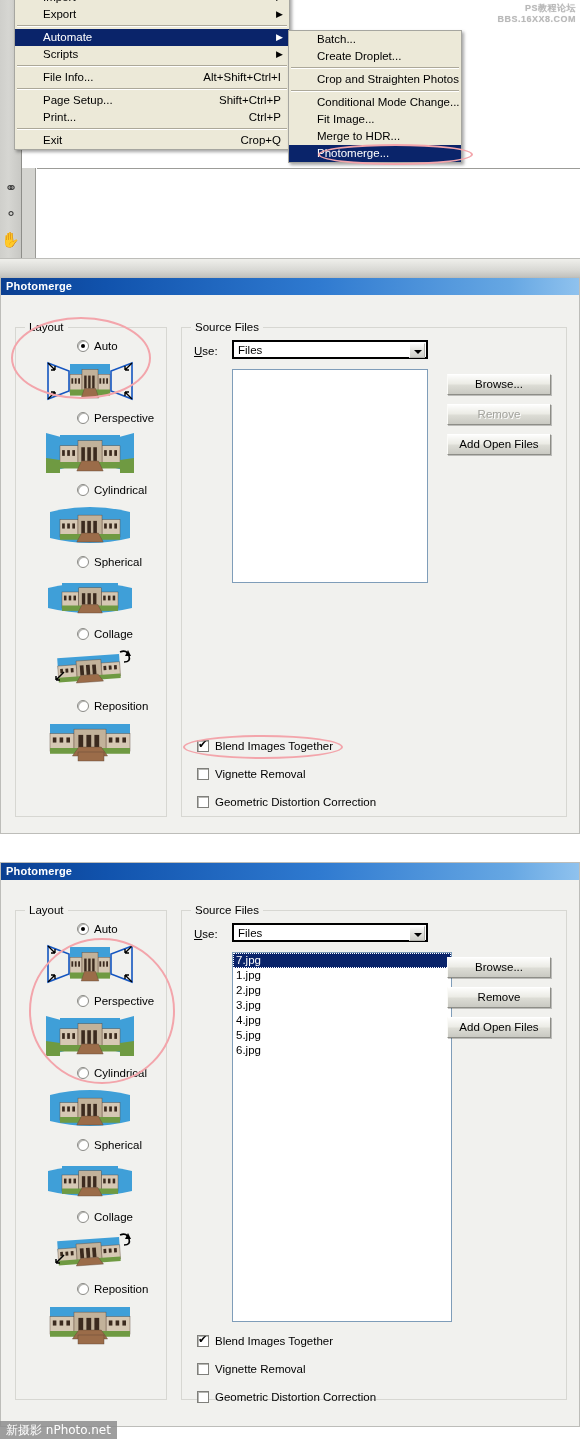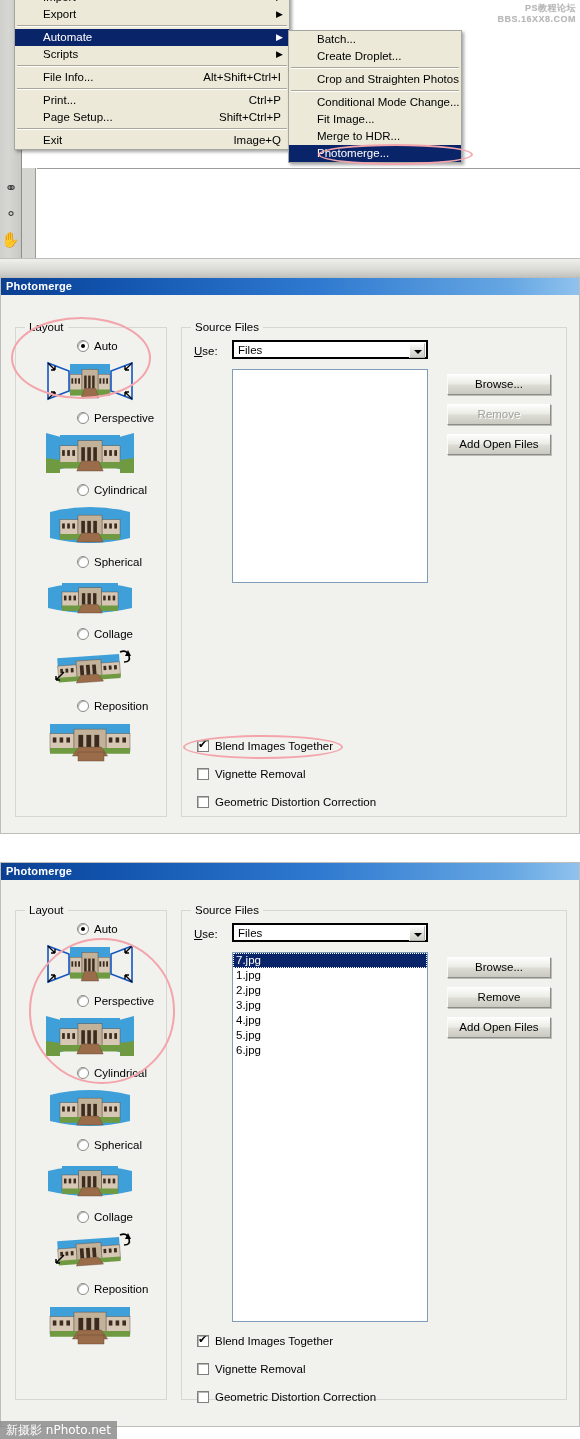--- a/index.html
+++ b/index.html
@@ -285,24 +285,24 @@
 
     <div class="menu menu-main" id="menu-main">
         <div class="mi"><span>Import</span><span class="arw">▶</span></div>
         <div class="mi"><span>Export</span><span class="arw">▶</span></div>
         <div class="menu-sep"></div>
         <div class="mi sel"><span>Automate</span><span class="arw">▶</span></div>
         <div class="mi"><span>Scripts</span><span class="arw">▶</span></div>
         <div class="menu-sep"></div>
         <div class="mi"><span>File Info...</span><span class="sc">Alt+Shift+Ctrl+I</span></div>
         <div class="menu-sep"></div>
+        <div class="mi"><span>Page Setup...</span><span class="sc">Shift+Ctrl+P</span></div>
         <div class="mi"><span>Print...</span><span class="sc">Ctrl+P</span></div>
-        <div class="mi"><span>Page Setup...</span><span class="sc">Shift+Ctrl+P</span></div>
         <div class="menu-sep"></div>
-        <div class="mi"><span>Exit</span><span class="sc">Image+Q</span></div>
+        <div class="mi"><span>Exit</span><span class="sc">Crop+Q</span></div>
       </div>
 
     <div class="menu menu-sub" id="menu-sub">
         <div class="mi"><span>Batch...</span></div>
         <div class="mi"><span>Create Droplet...</span></div>
         <div class="menu-sep"></div>
         <div class="mi"><span>Crop and Straighten Photos</span></div>
         <div class="menu-sep"></div>
         <div class="mi"><span>Conditional Mode Change...</span></div>
         <div class="mi"><span>Fit Image...</span></div>
@@ -644,21 +644,21 @@
       <div class="grp grp-source-2">
         <span class="grp-lbl">Source Files</span>
 
         <span class="use-lbl" style="left:12px; top:17px;"><u>U</u>se:</span>
 
         <div class="combo" style="left:50px; top:12px; width:196px;">
           <span>Files</span>
           <span class="combo-btn"></span>
         </div>
 
-        <div class="listbox" style="left:50px; top:41px; width:196px; height:370px;" id="d2-filelist">
+        <div class="listbox" style="left:50px; top:41px; width:220px; height:370px;" id="d2-filelist">
             <div class="list-item sel">7.jpg</div>
             <div class="list-item">1.jpg</div>
             <div class="list-item">2.jpg</div>
             <div class="list-item">3.jpg</div>
             <div class="list-item">4.jpg</div>
             <div class="list-item">5.jpg</div>
             <div class="list-item">6.jpg</div>
           </div>
 
         <div id="d2-buttons">

